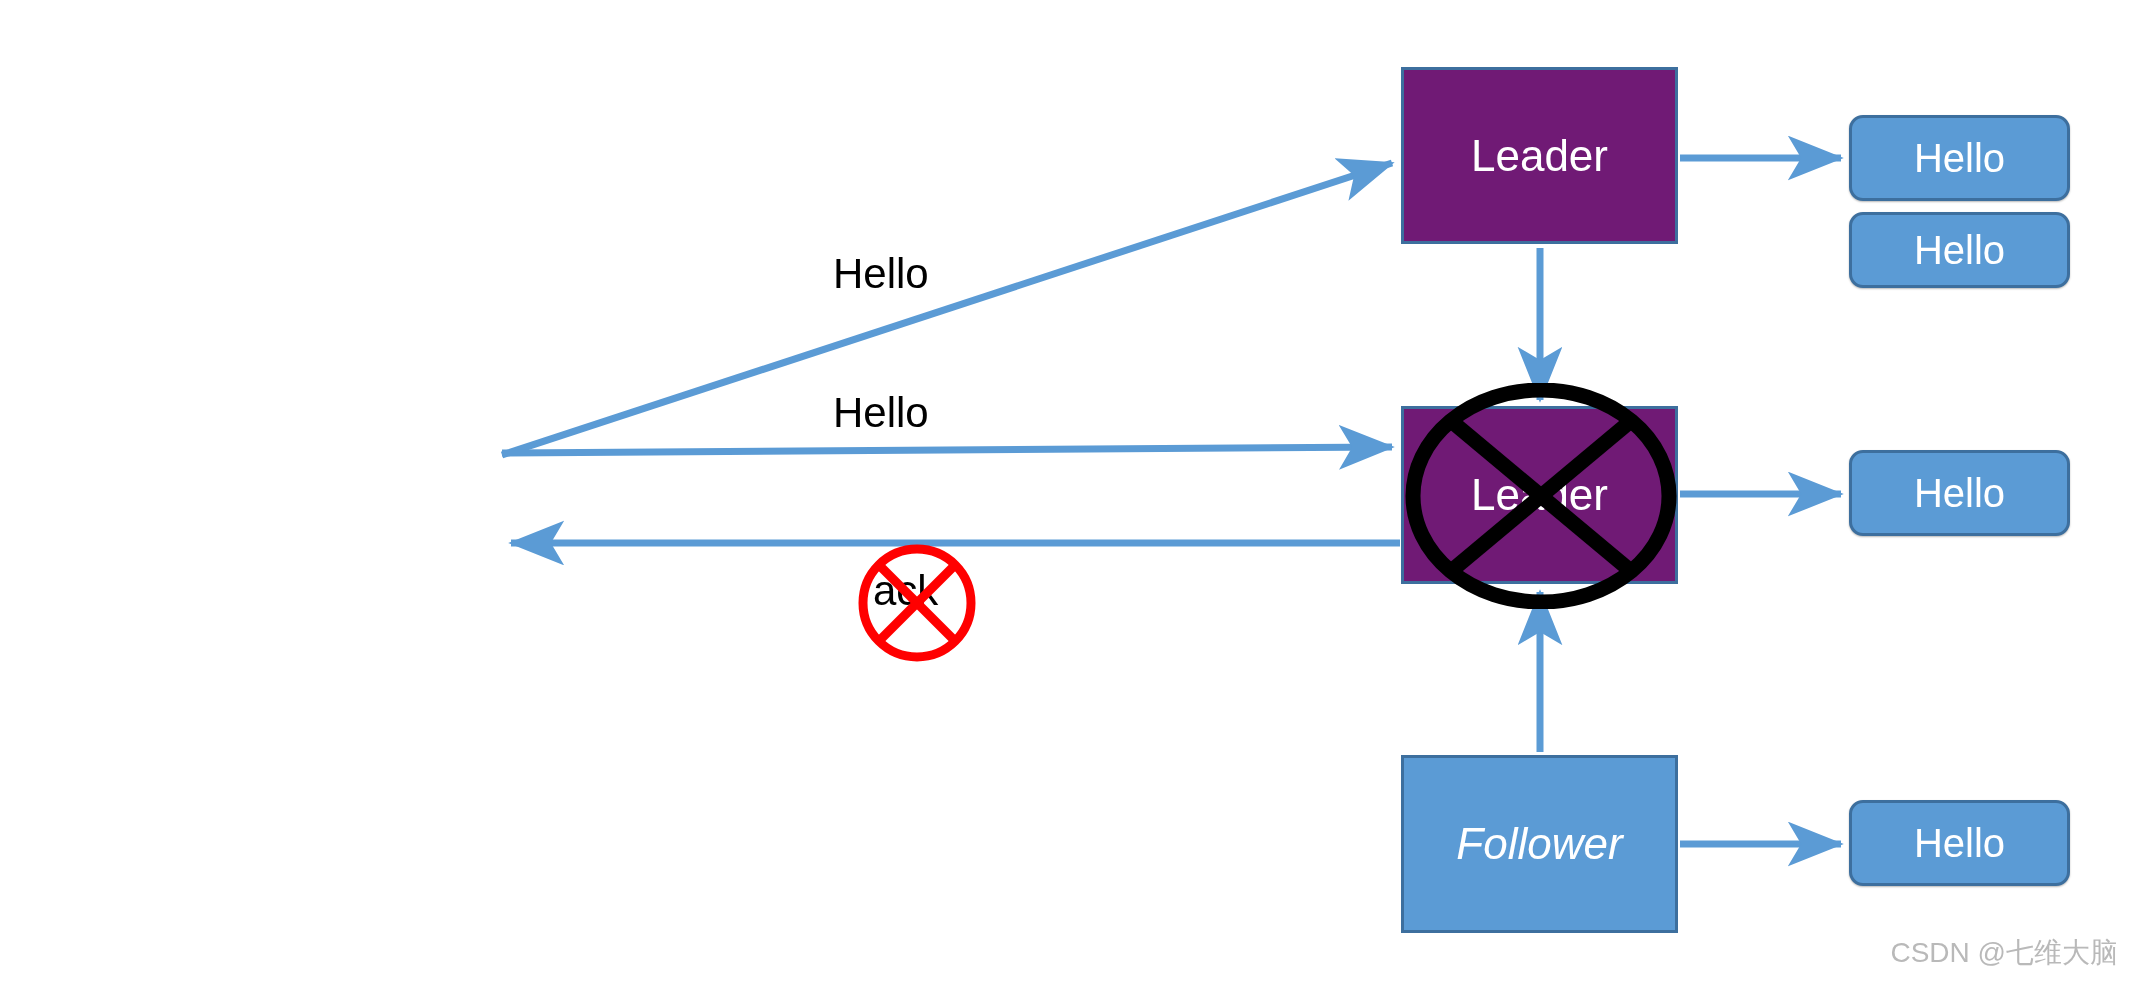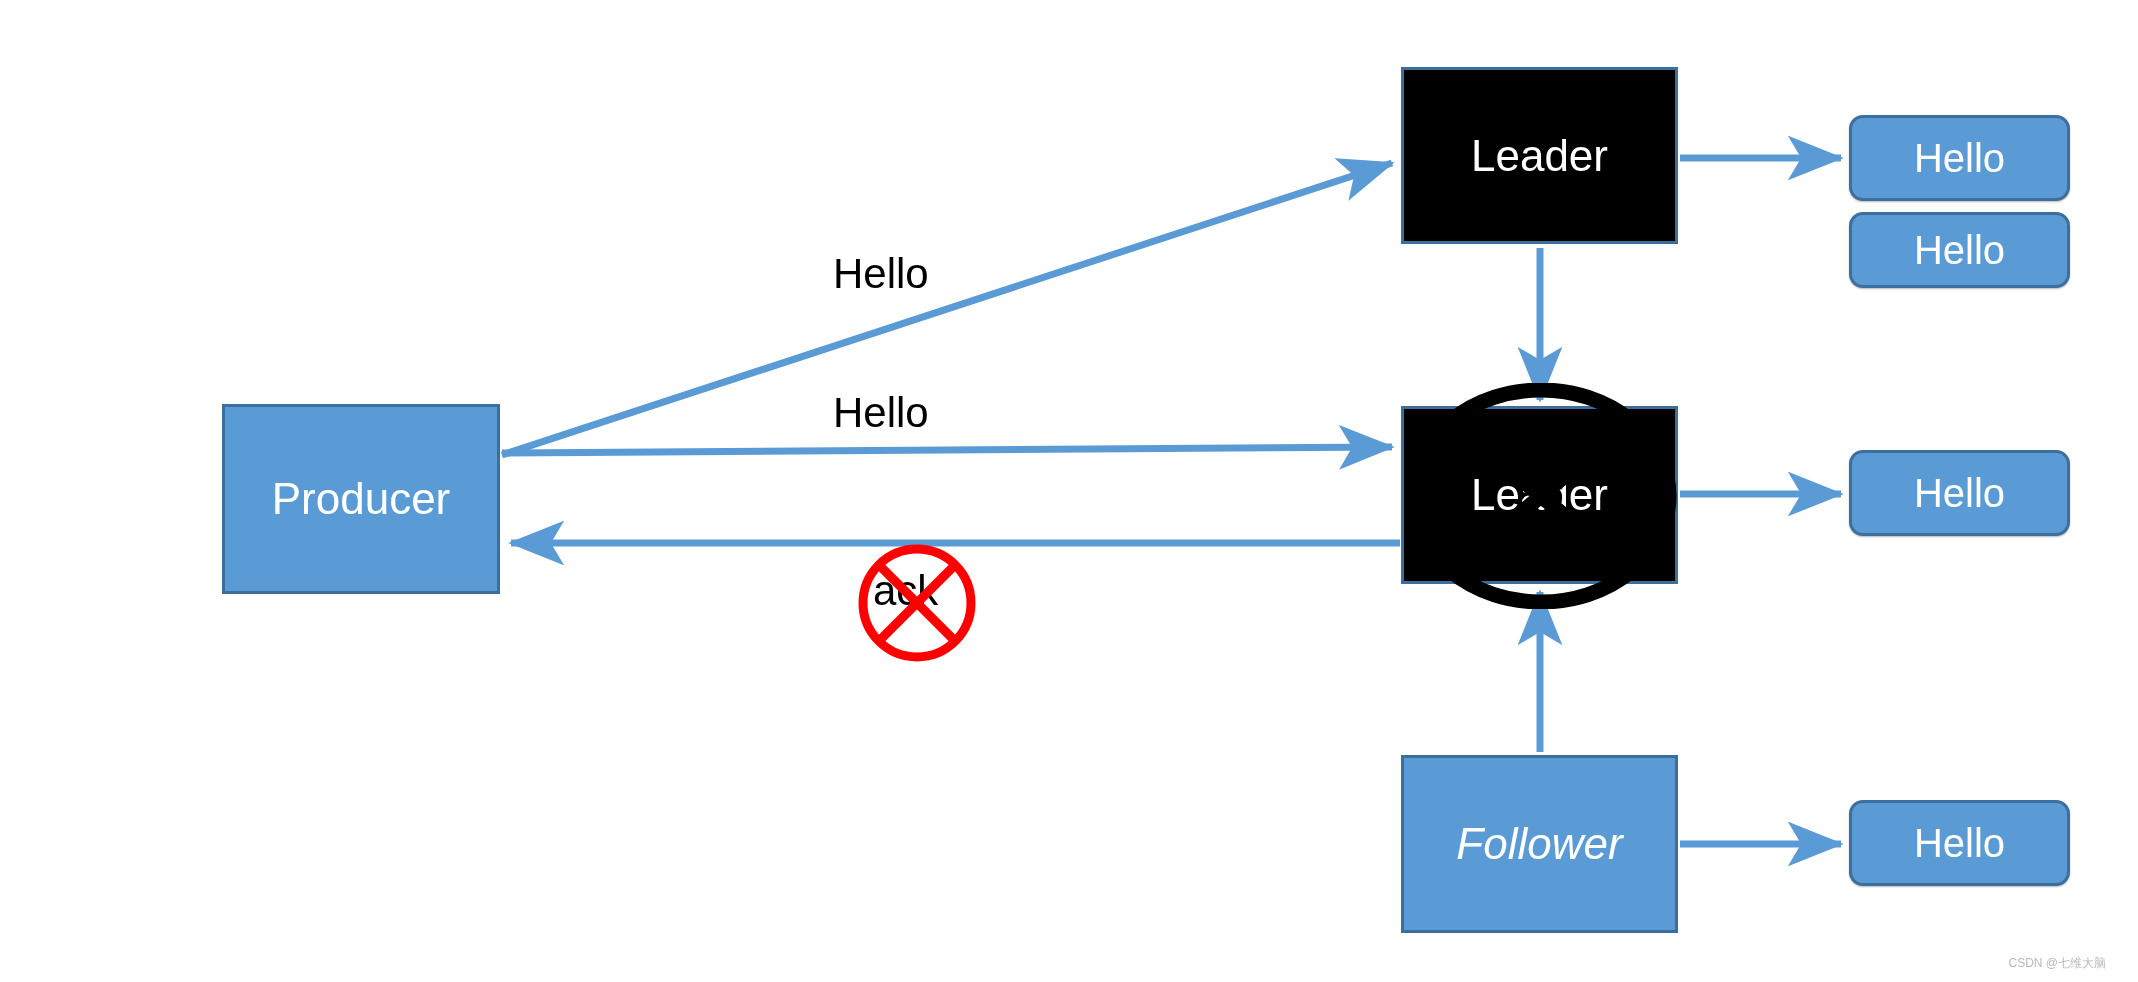--- a/index.html
+++ b/index.html
@@ -35,21 +35,21 @@
     line-height: 1;
     user-select: none;
   }
   .node-rect {
     border: 3px solid #3d6f9e;
   }
   .node-blue {
     background: #5b9bd5;
   }
   .node-red {
-    background: #000000;
+    background: #701a75;
   }
   .node-pill {
     border: 3px solid #3d6f9e;
     border-radius: 14px;
     background: #5b9bd5;
     box-shadow: 0 1px 2px rgba(0,0,0,0.28);
   }
   .edge-label {
     position: absolute;
     color: #000000;
@@ -90,23 +90,20 @@
 
     <line x1="1540" y1="752" x2="1540" y2="592" stroke="#5b9bd5" stroke-width="7" marker-end="url(#arrowBlue)"></line>
 
     <line x1="1680" y1="158" x2="1841" y2="158" stroke="#5b9bd5" stroke-width="7" marker-end="url(#arrowBlue)"></line>
 
     <line x1="1680" y1="494" x2="1841" y2="494" stroke="#5b9bd5" stroke-width="7" marker-end="url(#arrowBlue)"></line>
 
     <line x1="1680" y1="844" x2="1841" y2="844" stroke="#5b9bd5" stroke-width="7" marker-end="url(#arrowBlue)"></line>
   </svg>
 
-  <div class="node node-rect node-blue" style="left:222px; top:404px; width:278px; height:190px; font-size:44px;">
-    <span>Producer</span>
-  </div>
 
   <div class="node node-rect node-red" style="left:1401px; top:67px; width:277px; height:177px; font-size:44px;">
     <span>Leader</span>
   </div>
 
   <div class="node node-rect node-red" style="left:1401px; top:406px; width:277px; height:178px; font-size:44px;">
     <span>Leader</span>
   </div>
 
   <div class="node node-rect node-blue" style="left:1401px; top:755px; width:277px; height:178px; font-size:44px;font-style:italic;">
@@ -140,15 +137,15 @@
     <line x1="50" y1="37" x2="232" y2="189" stroke="#000000" stroke-width="15"></line>
     <line x1="232" y1="37" x2="50" y2="189" stroke="#000000" stroke-width="15"></line>
   </svg>
 
   <svg class="overlay-ban" style="left:855px; top:541px;" width="124" height="124" viewBox="0 0 124 124">
     <circle cx="62" cy="62" r="54" fill="none" stroke="#ff0000" stroke-width="9"></circle>
     <line x1="24" y1="24" x2="100" y2="100" stroke="#ff0000" stroke-width="9"></line>
     <line x1="100" y1="24" x2="24" y2="100" stroke="#ff0000" stroke-width="9"></line>
   </svg>
 
-  <div class="watermark" style="right:32px; bottom:10px; font-size:12px;">CSDN @七维大脑</div>
+  <div class="watermark" style="right:20px; bottom:10px; font-size:28px;">CSDN @七维大脑</div>
 
 </div>
 
 </body></html>

